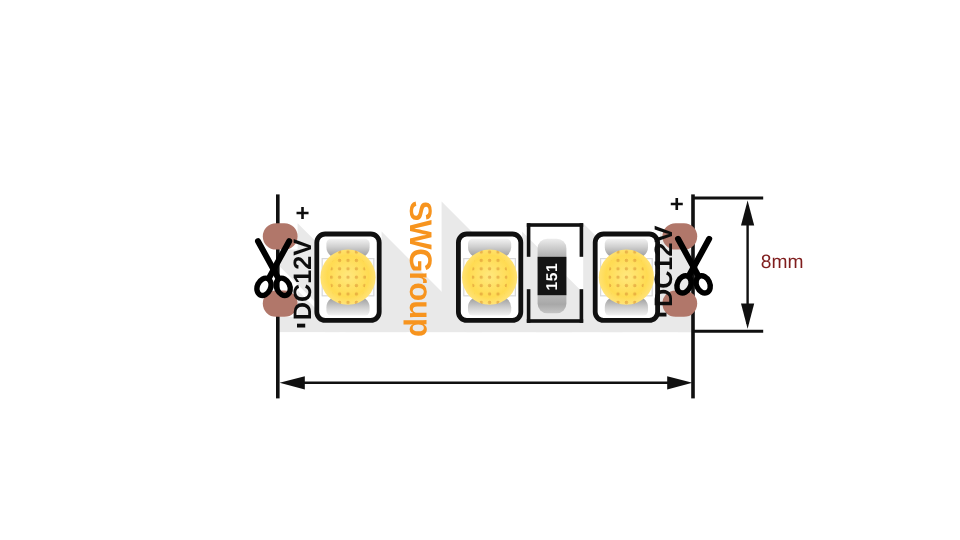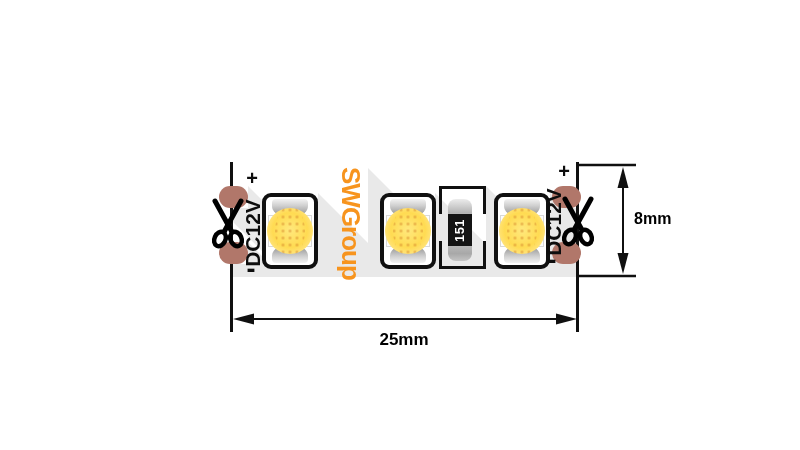--- a/index.html
+++ b/index.html
@@ -42,21 +42,21 @@
   .vlabel{position:absolute;width:86px;height:24px;line-height:24px;text-align:center;
        transform:rotate(-90deg);font-weight:bold;font-size:21px;color:#0d0d0d;}
   .pm{position:absolute;font-weight:bold;color:#0d0d0d;text-align:center;}
   .plus{font-size:20px;width:18px;height:24px;line-height:24px;}
   .minus{font-size:27px;width:20px;height:24px;line-height:20px;}
   .logo{position:absolute;left:301px;top:202px;width:100px;height:30px;line-height:30px;
        transform:rotate(90deg);text-align:center;white-space:nowrap;
        font-weight:bold;font-size:26px;letter-spacing:-1px;color:#f7941e;}
 
   
-  .dim-label{position:absolute;font-weight:bold;color:#000000;}
+  .dim-label{position:absolute;font-weight:normal;color:#7f1d1d;}
   .lbl-8mm{left:634px;top:210px;font-size:16px;}
   .lbl-25mm{left:368px;top:330px;width:72px;text-align:center;font-size:17px;}
 
   
   .cutline{position:absolute;width:3px;top:162px;height:170px;background:#101010;}
 
   .linework{position:absolute;left:0;top:0;pointer-events:none;}
   .scissors{position:absolute;width:44px;height:52px;}
 </style>
 </head>
@@ -152,15 +152,14 @@
   </svg>
   <svg class="scissors" style="left:556px;top:196px;" viewBox="0 0 44 52">
     <path d="M9 3 L26 34" stroke="#000" stroke-width="5" stroke-linecap="round" fill="none"></path>
     <path d="M35 3 L18 34" stroke="#000" stroke-width="5" stroke-linecap="round" fill="none"></path>
     <circle cx="22" cy="26.7" r="3" fill="#000"></circle>
     <ellipse cx="14" cy="41" rx="5.5" ry="7.5" fill="none" stroke="#000" stroke-width="4.5" transform="rotate(25 14 41)"></ellipse>
     <ellipse cx="30" cy="41" rx="5.5" ry="7.5" fill="none" stroke="#000" stroke-width="4.5" transform="rotate(-25 30 41)"></ellipse>
   </svg>
 
   <div class="dim-label lbl-8mm">8mm</div>
-  <div class="dim-label lbl-25mm">25mm</div>
 
 </div>
 
 </body></html>

